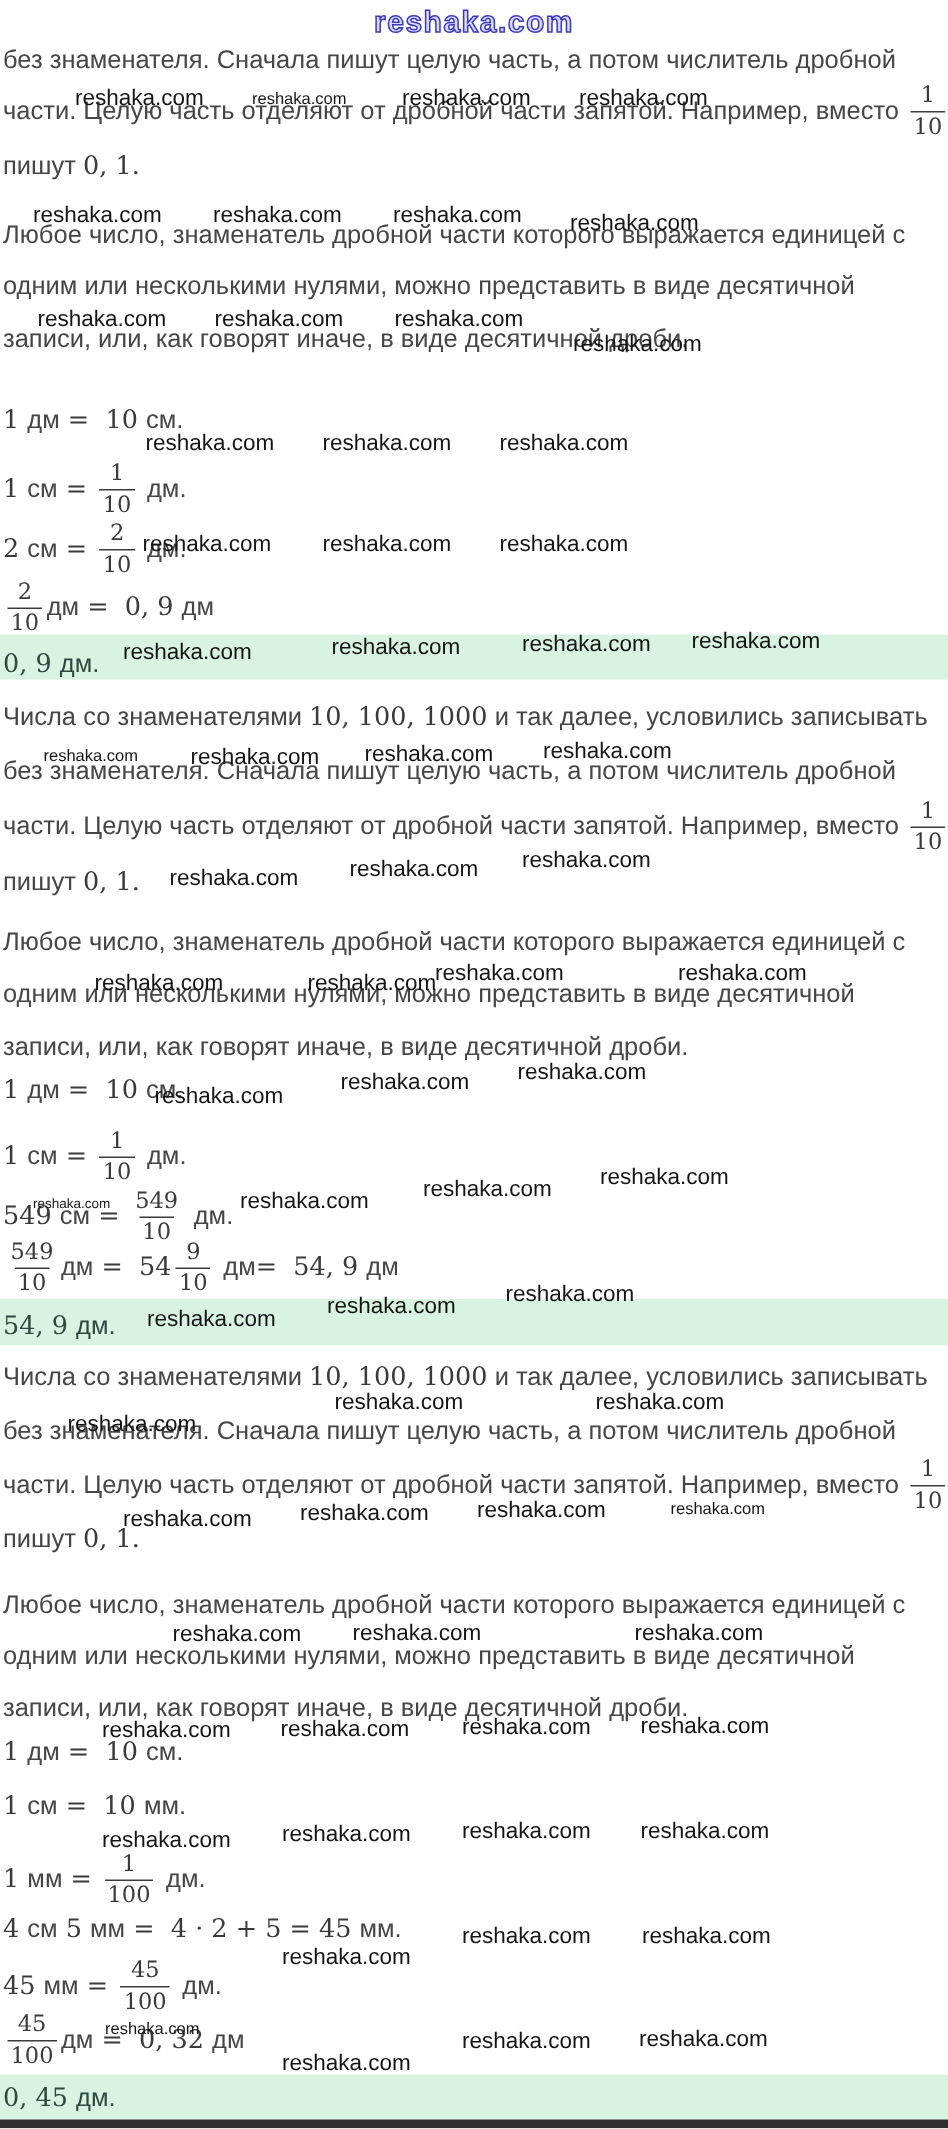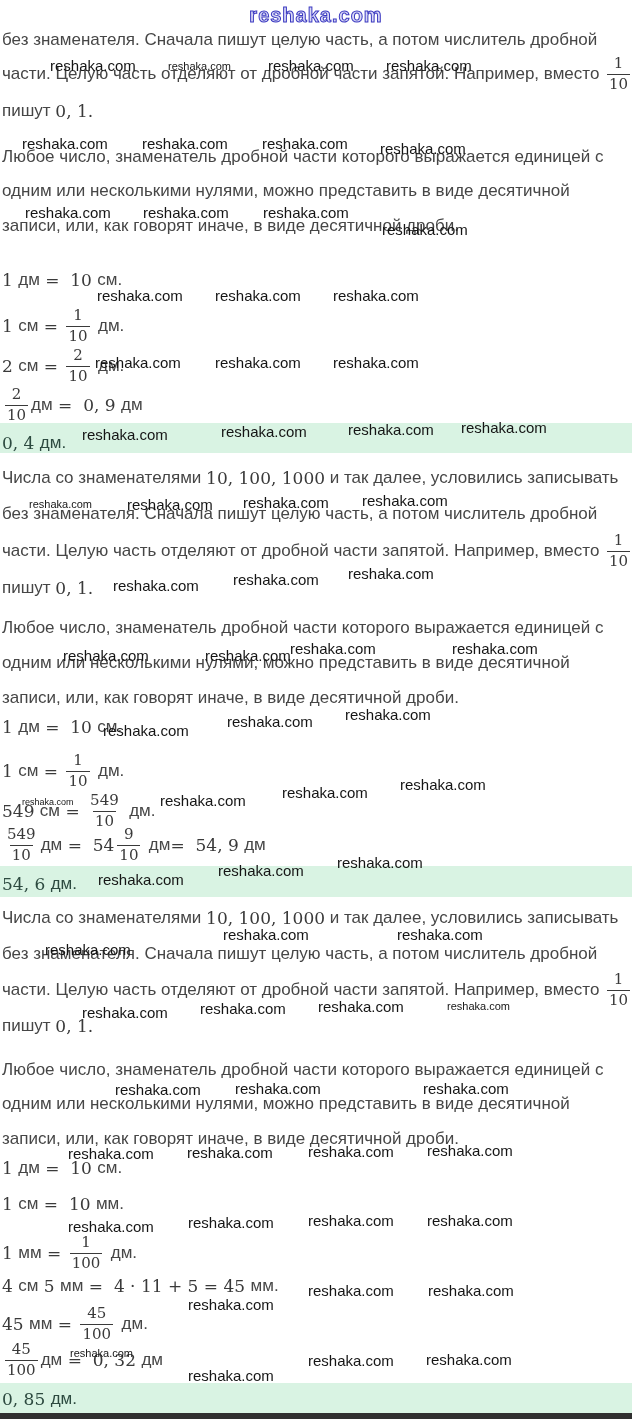--- a/index.html
+++ b/index.html
@@ -53,29 +53,29 @@
       <div class="line" style="top: 908px; left: 2px;"><span class="t" style="color: rgb(70, 70, 70);">Числа со знаменателями </span><span class="m">10, 100, 1000</span><span class="t" style="color: rgb(70, 70, 70);"> и так далее, условились записывать</span></div>
       <div class="line" style="top: 944px; left: 2px;"><span class="t" style="color: rgb(70, 70, 70);">без знаменателя. Сначала пишут целую часть, а потом числитель дробной</span></div>
       <div class="line" style="top: 969px; left: 2px; height: 42px;"><span class="t" style="color: rgb(70, 70, 70);">части. Целую часть отделяют от дробной части запятой. Например, вместо </span><span class="frac"><span class="num">1</span><span class="den">10</span></span></div>
       <div class="line" style="top: 1016px; left: 2px;"><span class="t" style="color: rgb(70, 70, 70);">пишут </span><span class="m">0, 1.</span></div>
       <div class="line" style="top: 1060px; left: 2px;"><span class="t" style="color: rgb(70, 70, 70);">Любое число, знаменатель дробной части которого выражается единицей с</span></div>
       <div class="line" style="top: 1094px; left: 2px;"><span class="t" style="color: rgb(70, 70, 70);">одним или несколькими нулями, можно представить в виде десятичной</span></div>
       <div class="line" style="top: 1129px; left: 2px;"><span class="t" style="color: rgb(70, 70, 70);">записи, или, как говорят иначе, в виде десятичной дроби.</span></div>
       <div class="line" style="top: 1158px; left: 2px;"><span class="m">1 </span><span class="t" style="color: rgb(70, 70, 70);">дм</span><span class="m"> =  10 </span><span class="t" style="color: rgb(70, 70, 70);">см.</span></div>
       <div class="line" style="top: 1194px; left: 2px;"><span class="m">1 </span><span class="t" style="color: rgb(70, 70, 70);">см</span><span class="m"> =  10 </span><span class="t" style="color: rgb(70, 70, 70);">мм.</span></div>
       <div class="line" style="top: 1233px; left: 2px; height: 40px;"><span class="m">1 </span><span class="t" style="color: rgb(70, 70, 70);">мм</span><span class="m"> = </span><span class="frac"><span class="num">1</span><span class="den">100</span></span><span class="m"> </span><span class="t" style="color: rgb(70, 70, 70);">дм.</span></div>
-      <div class="line" style="top: 1276px; left: 2px;"><span class="m">4 </span><span class="t" style="color: rgb(70, 70, 70);">см</span><span class="m"> 5 </span><span class="t" style="color: rgb(70, 70, 70);">мм</span><span class="m"> =  4 · 11 + 5 = 45 </span><span class="t" style="color: rgb(70, 70, 70);">мм.</span></div>
+      <div class="line" style="top: 1276px; left: 2px;"><span class="m">4 </span><span class="t" style="color: rgb(70, 70, 70);">см</span><span class="m"> 5 </span><span class="t" style="color: rgb(70, 70, 70);">мм</span><span class="m"> =  4 · 2 + 5 = 45 </span><span class="t" style="color: rgb(70, 70, 70);">мм.</span></div>
       <div class="line" style="top: 1304px; left: 2px; height: 40px;"><span class="m">45 </span><span class="t" style="color: rgb(70, 70, 70);">мм</span><span class="m"> = </span><span class="frac"><span class="num">45</span><span class="den">100</span></span><span class="m"> </span><span class="t" style="color: rgb(70, 70, 70);">дм.</span></div>
       <div class="line" style="top: 1341px; left: 2px; height: 38px;"><span class="frac"><span class="num">45</span><span class="den">100</span></span><span class="t" style="color: rgb(70, 70, 70);">дм</span><span class="m"> =  0, 32 </span><span class="t" style="color: rgb(70, 70, 70);">дм</span></div>
       <div class="hl" style="top: 423px; height: 30px; background: rgb(217, 243, 227);"></div>
-      <div class="line ans" style="top: 433px; left: 2px;"><span class="m" style="color: rgb(45, 74, 64);">0, 4 </span><span class="t" style="color: rgb(45, 74, 64);">дм.</span></div>
+      <div class="line ans" style="top: 433px; left: 2px;"><span class="m" style="color: rgb(45, 74, 64);">0, 9 </span><span class="t" style="color: rgb(45, 74, 64);">дм.</span></div>
       <div class="hl" style="top: 866px; height: 31px; background: rgb(217, 243, 227);"></div>
-      <div class="line ans" style="top: 874px; left: 2px;"><span class="m" style="color: rgb(45, 74, 64);">54, 6 </span><span class="t" style="color: rgb(45, 74, 64);">дм.</span></div>
+      <div class="line ans" style="top: 874px; left: 2px;"><span class="m" style="color: rgb(45, 74, 64);">54, 9 </span><span class="t" style="color: rgb(45, 74, 64);">дм.</span></div>
       <div class="hl" style="top: 1383px; height: 30px; background: rgb(217, 243, 227);"></div>
-      <div class="line ans" style="top: 1389px; left: 2px;"><span class="m" style="color: rgb(45, 74, 64);">0, 85 </span><span class="t" style="color: rgb(45, 74, 64);">дм.</span></div>
+      <div class="line ans" style="top: 1389px; left: 2px;"><span class="m" style="color: rgb(45, 74, 64);">0, 45 </span><span class="t" style="color: rgb(45, 74, 64);">дм.</span></div>
       <div class="wm" style="left: 50px; top: 58px; font-size: 15px; color: rgb(21, 21, 21);">reshaka.com</div>
       <div class="wm" style="left: 168px; top: 61px; font-size: 11px; color: rgb(21, 21, 21);">reshaka.com</div>
       <div class="wm" style="left: 268px; top: 58px; font-size: 15px; color: rgb(21, 21, 21);">reshaka.com</div>
       <div class="wm" style="left: 386px; top: 58px; font-size: 15px; color: rgb(21, 21, 21);">reshaka.com</div>
       <div class="wm" style="left: 22px; top: 136px; font-size: 15px; color: rgb(21, 21, 21);">reshaka.com</div>
       <div class="wm" style="left: 142px; top: 136px; font-size: 15px; color: rgb(21, 21, 21);">reshaka.com</div>
       <div class="wm" style="left: 262px; top: 136px; font-size: 15px; color: rgb(21, 21, 21);">reshaka.com</div>
       <div class="wm" style="left: 380px; top: 141px; font-size: 15px; color: rgb(21, 21, 21);">reshaka.com</div>
       <div class="wm" style="left: 25px; top: 205px; font-size: 15px; color: rgb(21, 21, 21);">reshaka.com</div>
       <div class="wm" style="left: 143px; top: 205px; font-size: 15px; color: rgb(21, 21, 21);">reshaka.com</div>

